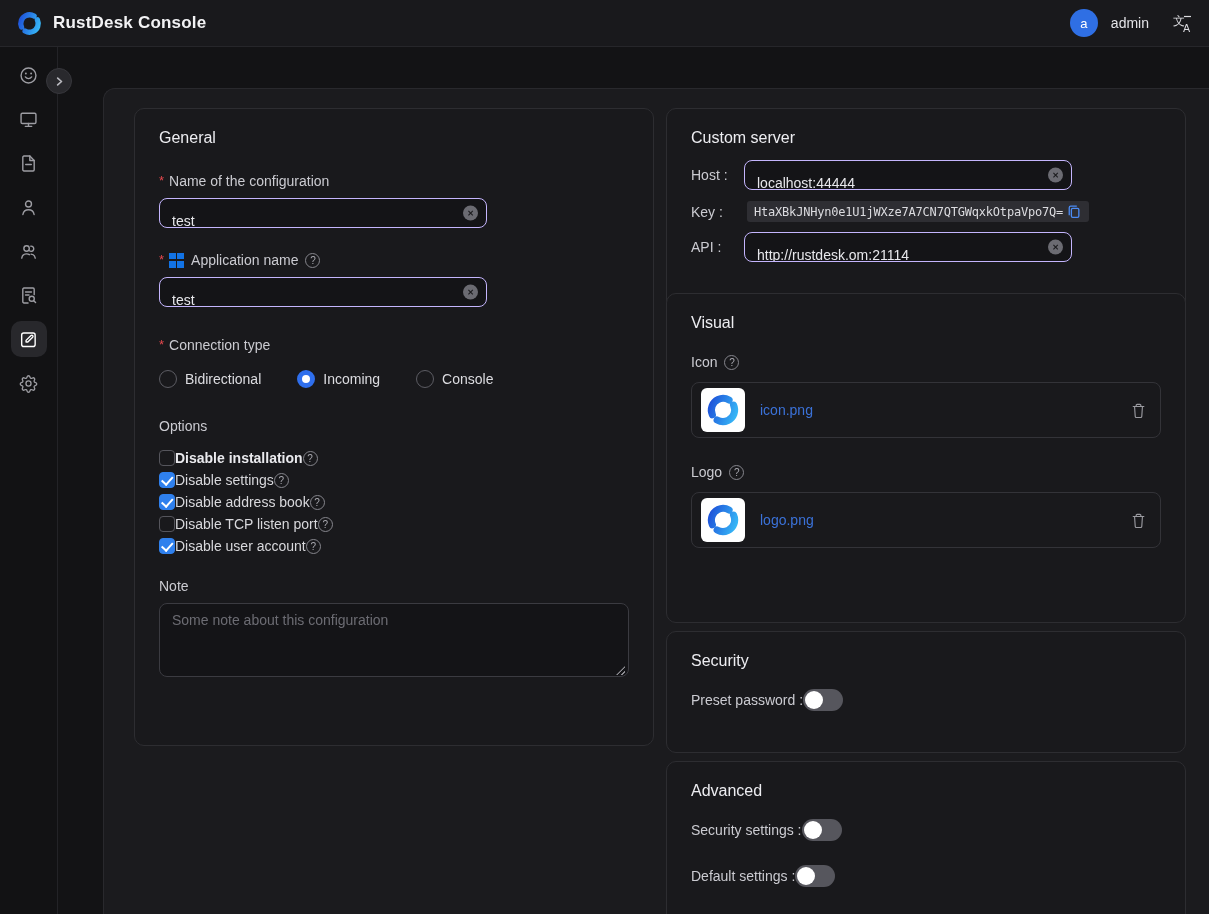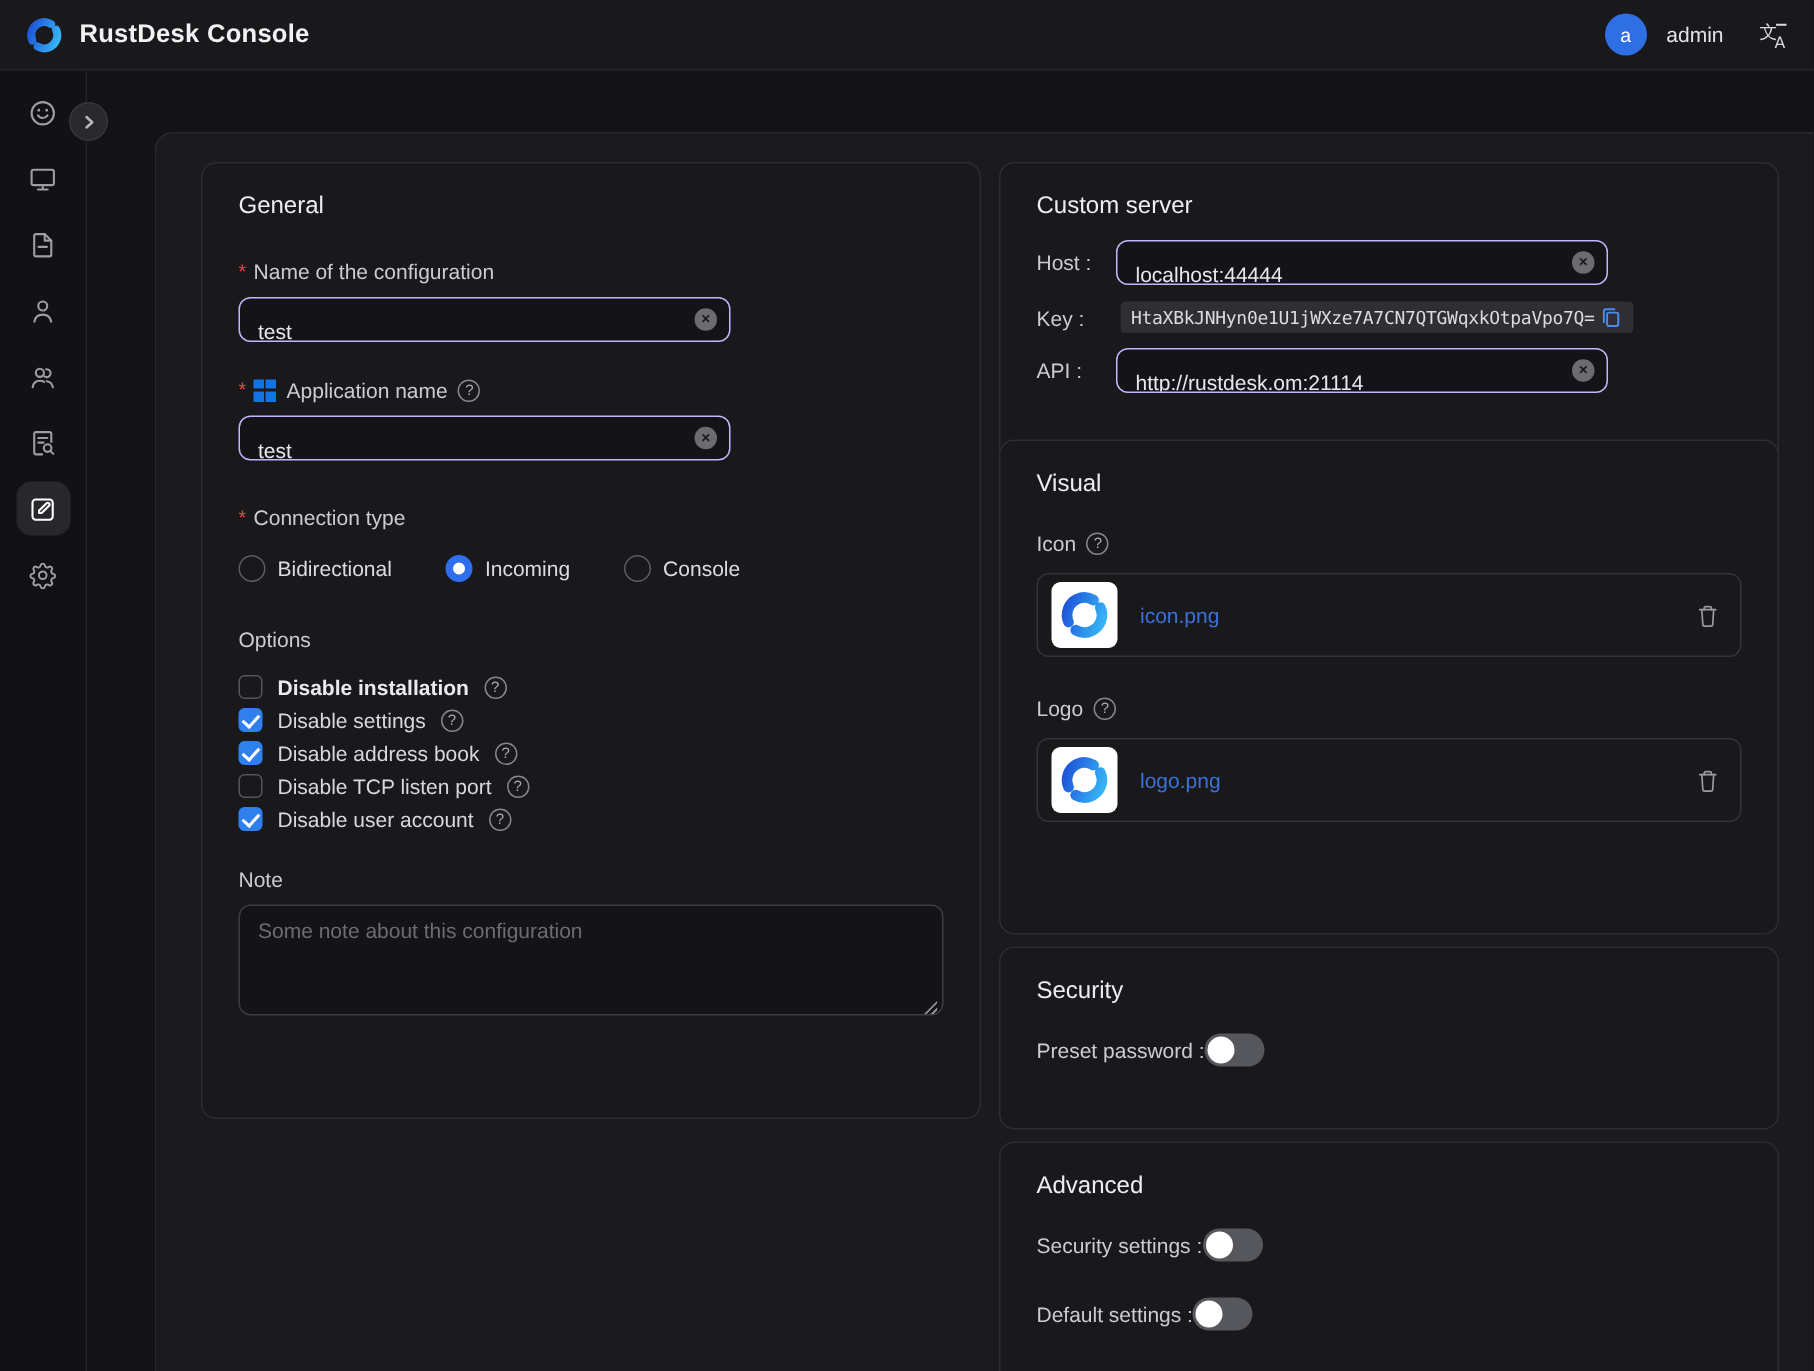--- a/index.html
+++ b/index.html
@@ -62,21 +62,21 @@
   .clear-btn::after { content:"✕"; font-size:8px; font-weight:700; }
 
   
   .radio-row { display:flex; align-items:center; gap:36px; margin-top:17px; }
   .radio-item { display:flex; align-items:center; gap:8px; color:#dcdce0; font-size:14px; cursor:pointer; }
   .radio { width:18px; height:18px; border-radius:50%; border:1.5px solid #5c5c63; flex:none; }
   .radio.checked { border:5.5px solid #2f6fed; background:#fff; }
 
   
   .options-list { margin-top:16px; display:flex; flex-direction:column; gap:6px; }
-  .option-row { display:flex; align-items:flex-end; gap:10px; height:16px; cursor:pointer; }
+  .option-row { display:flex; align-items:flex-end; height:16px; cursor:pointer; }
   .cbx { width:16px; height:16px; border-radius:4px; border:1.5px solid #55555c; position:relative; flex:none; }
   .cbx.checked { background:#2f80ed; border-color:#2f80ed; }
   .cbx.checked::after { content:""; position:absolute; left:4.2px; top:1.2px; width:4.5px; height:8.5px;
     border:solid #fff; border-width:0 2px 2px 0; transform:rotate(42deg); }
   .option-label { color:#d8d8dc; font-size:14px; }
   .option-label.bold { font-weight:700; color:#eaeaee; }
 
   
   .note-wrap { position:relative; margin-top:9px; }
   .note-area { width:100%; height:74px; background:#141417; border:1px solid #3b3b41; border-radius:8px;

